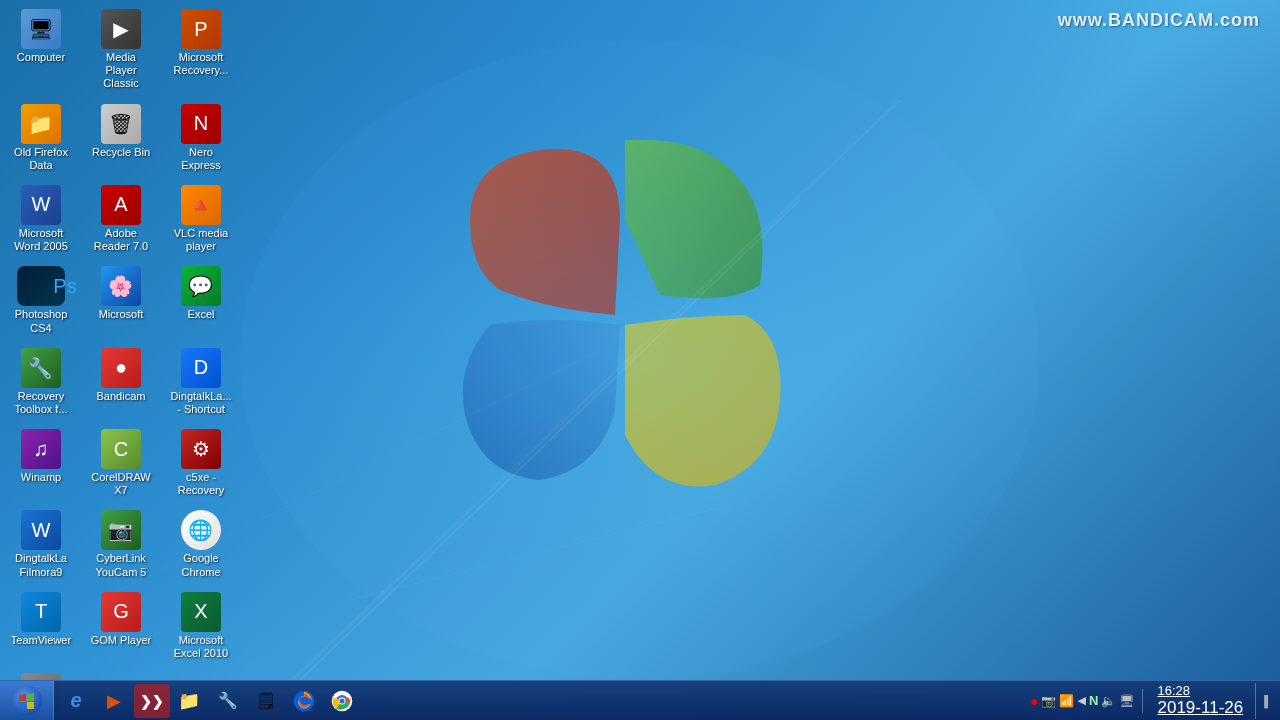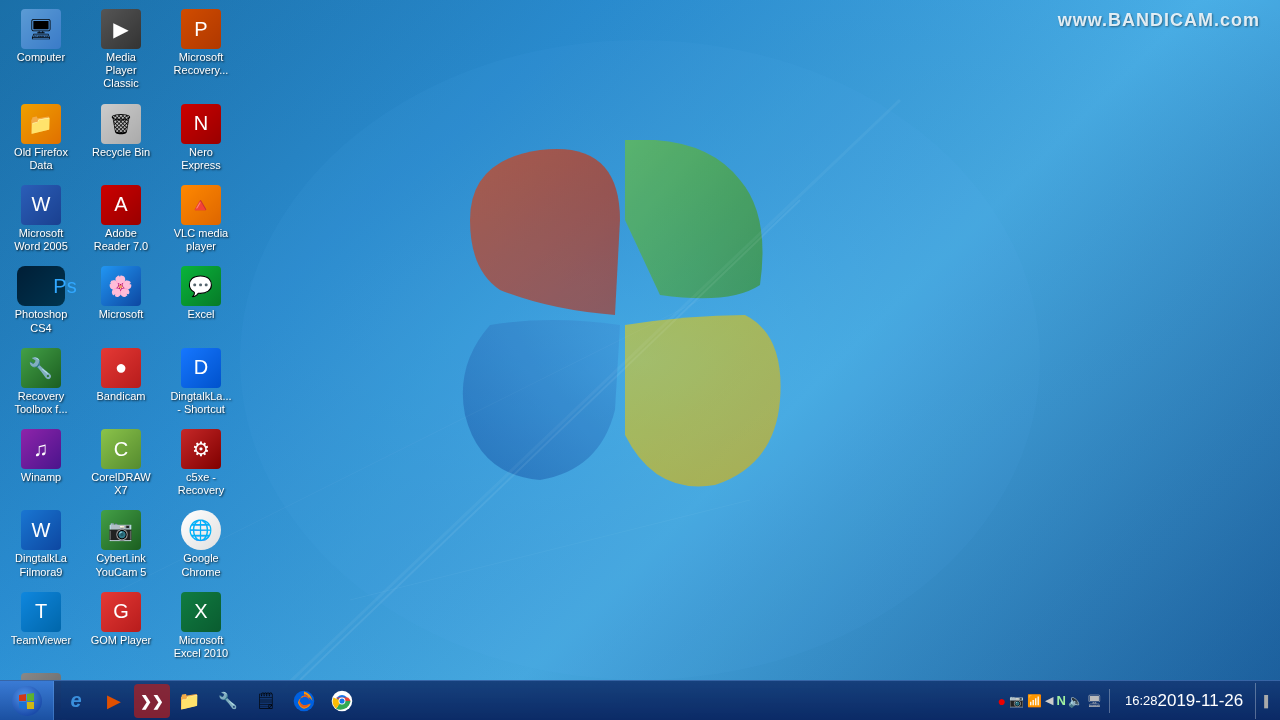--- a/index.html
+++ b/index.html
@@ -126,27 +126,28 @@
     .tray-icons {
       display: flex;
       align-items: center;
       gap: 3px;
       font-size: 13px;
       color: white;
     }
 
     .clock {
       display: flex;
-      flex-direction: row;
-      align-items: center;
+      flex-direction: column;
+      align-items: flex-start;
       color: white;
       font-size: 11px;
       padding: 0 8px;
       cursor: pointer;
       min-width: 60px;
+      text-decoration: underline;
     }
     .clock-time { font-size: 13px; font-weight: 500; }
     .clock-date { font-size: 17px; }
 
     
     .win-flag-svg {
       position: absolute;
       top: 140px;
       left: 460px;
       width: 330px;

